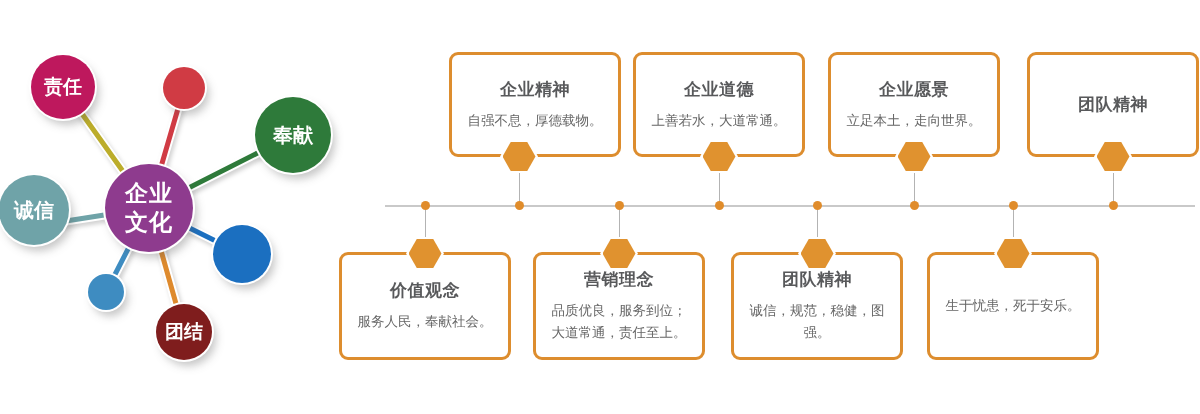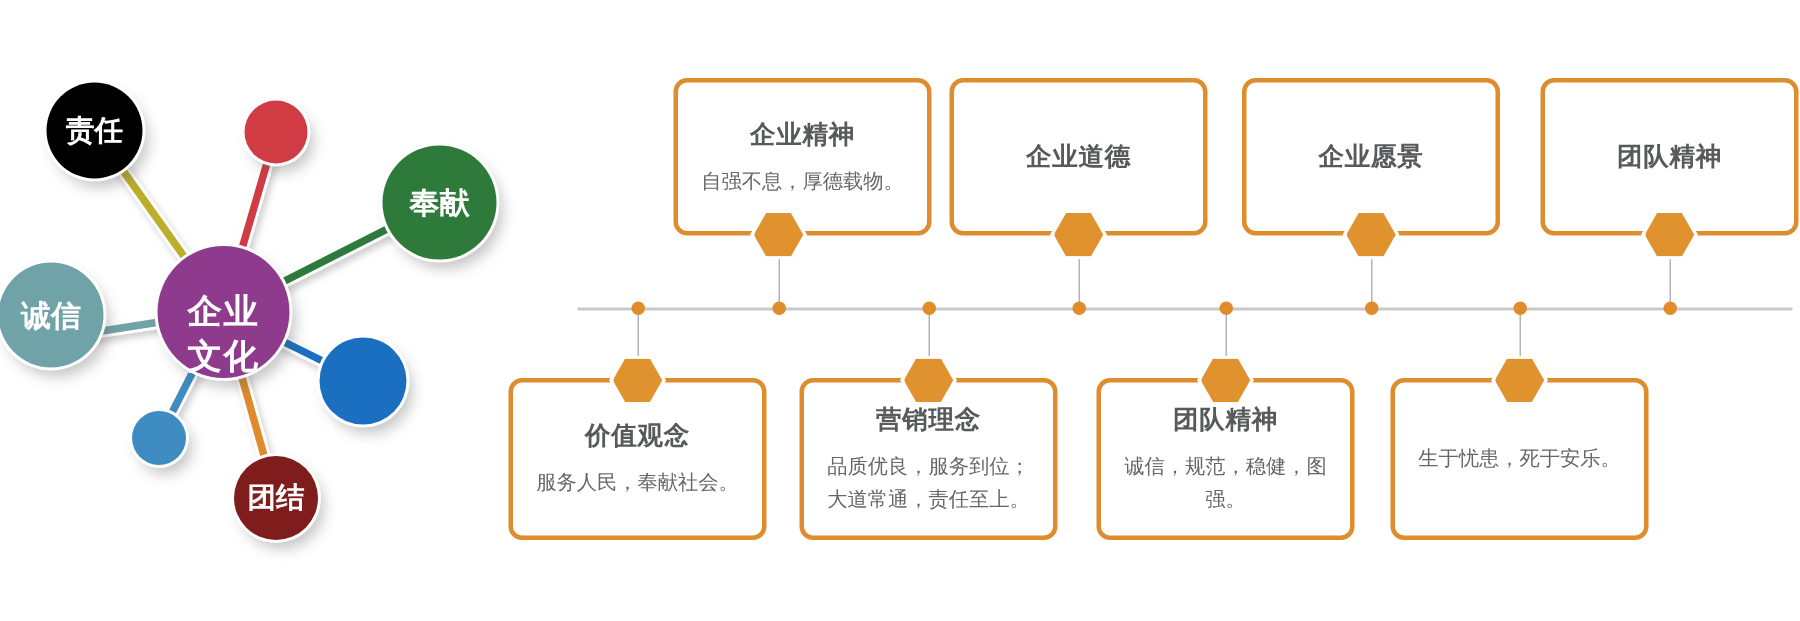--- a/index.html
+++ b/index.html
@@ -21,23 +21,23 @@
     position: absolute;
     border-radius: 50%;
     display: flex; align-items: center; justify-content: center;
     color: #ffffff; font-weight: bold;
     box-shadow: 0 0 0 2px #ffffff, 4px 6px 9px rgba(90,90,90,0.35);
   }
   .node-label { white-space: pre-line; text-align: center; }
   .node-center {
     left: 105px; top: 164px; width: 88px; height: 88px;
     background: #8e3b8e; z-index: 6;
-    font-size: 23px; line-height: 1.28; letter-spacing: 1px; align-items: flex-end;
-  }
-  .node-zeren    { left: 31px;  top: 55px;  width: 64px; height: 64px; background: #000000; font-size: 19px; z-index: 5; }
+    font-size: 23px; line-height: 1.28; letter-spacing: 1px;
+  }
+  .node-zeren    { left: 31px;  top: 55px;  width: 64px; height: 64px; background: #be185d; font-size: 19px; z-index: 5; }
   .node-red      { left: 163px; top: 67px;  width: 42px; height: 42px; background: #d03b44; z-index: 5; }
   .node-fengxian { left: 255px; top: 97px;  width: 76px; height: 76px; background: #2e7a3a; font-size: 20px; z-index: 5; }
   .node-chengxin { left: -1px;  top: 175px; width: 70px; height: 70px; background: #6fa3a8; font-size: 20px; z-index: 5; }
   .node-blue     { left: 213px; top: 225px; width: 58px; height: 58px; background: #1b6fc0; z-index: 5; }
   .node-lblue    { left: 88px;  top: 274px; width: 36px; height: 36px; background: #3e8cc1; z-index: 5; }
   .node-tuanjie  { left: 156px; top: 304px; width: 56px; height: 56px; background: #7f1d1d; font-size: 19px; z-index: 5; }
 
   
   .timeline {
     position: absolute; left: 385px; top: 205px;
@@ -156,23 +156,25 @@
   <div class="t-dot" style="left:909.5px"></div>
   <div class="t-dot" style="left:1008.5px"></div>
   <div class="t-dot" style="left:1108.5px"></div>
 
   <div class="card card-top" style="left:449px">
     <div class="card-title">企业精神</div>
     <div class="card-body">自强不息，厚德载物。</div>
   </div>
   <div class="card card-top" style="left:633px">
     <div class="card-title">企业道德</div>
+    <div class="card-body">上善若水，大道常通。</div>
   </div>
   <div class="card card-top" style="left:828px">
     <div class="card-title">企业愿景</div>
+    <div class="card-body">立足本土，走向世界。</div>
   </div>
   <div class="card card-top" style="left:1027px">
     <div class="card-title">团队精神</div>
   </div>
 
   <div class="card card-bot" style="left:339px">
     <div class="card-title">价值观念</div>
     <div class="card-body">服务人民，奉献社会。</div>
   </div>
   <div class="card card-bot" style="left:533px">

